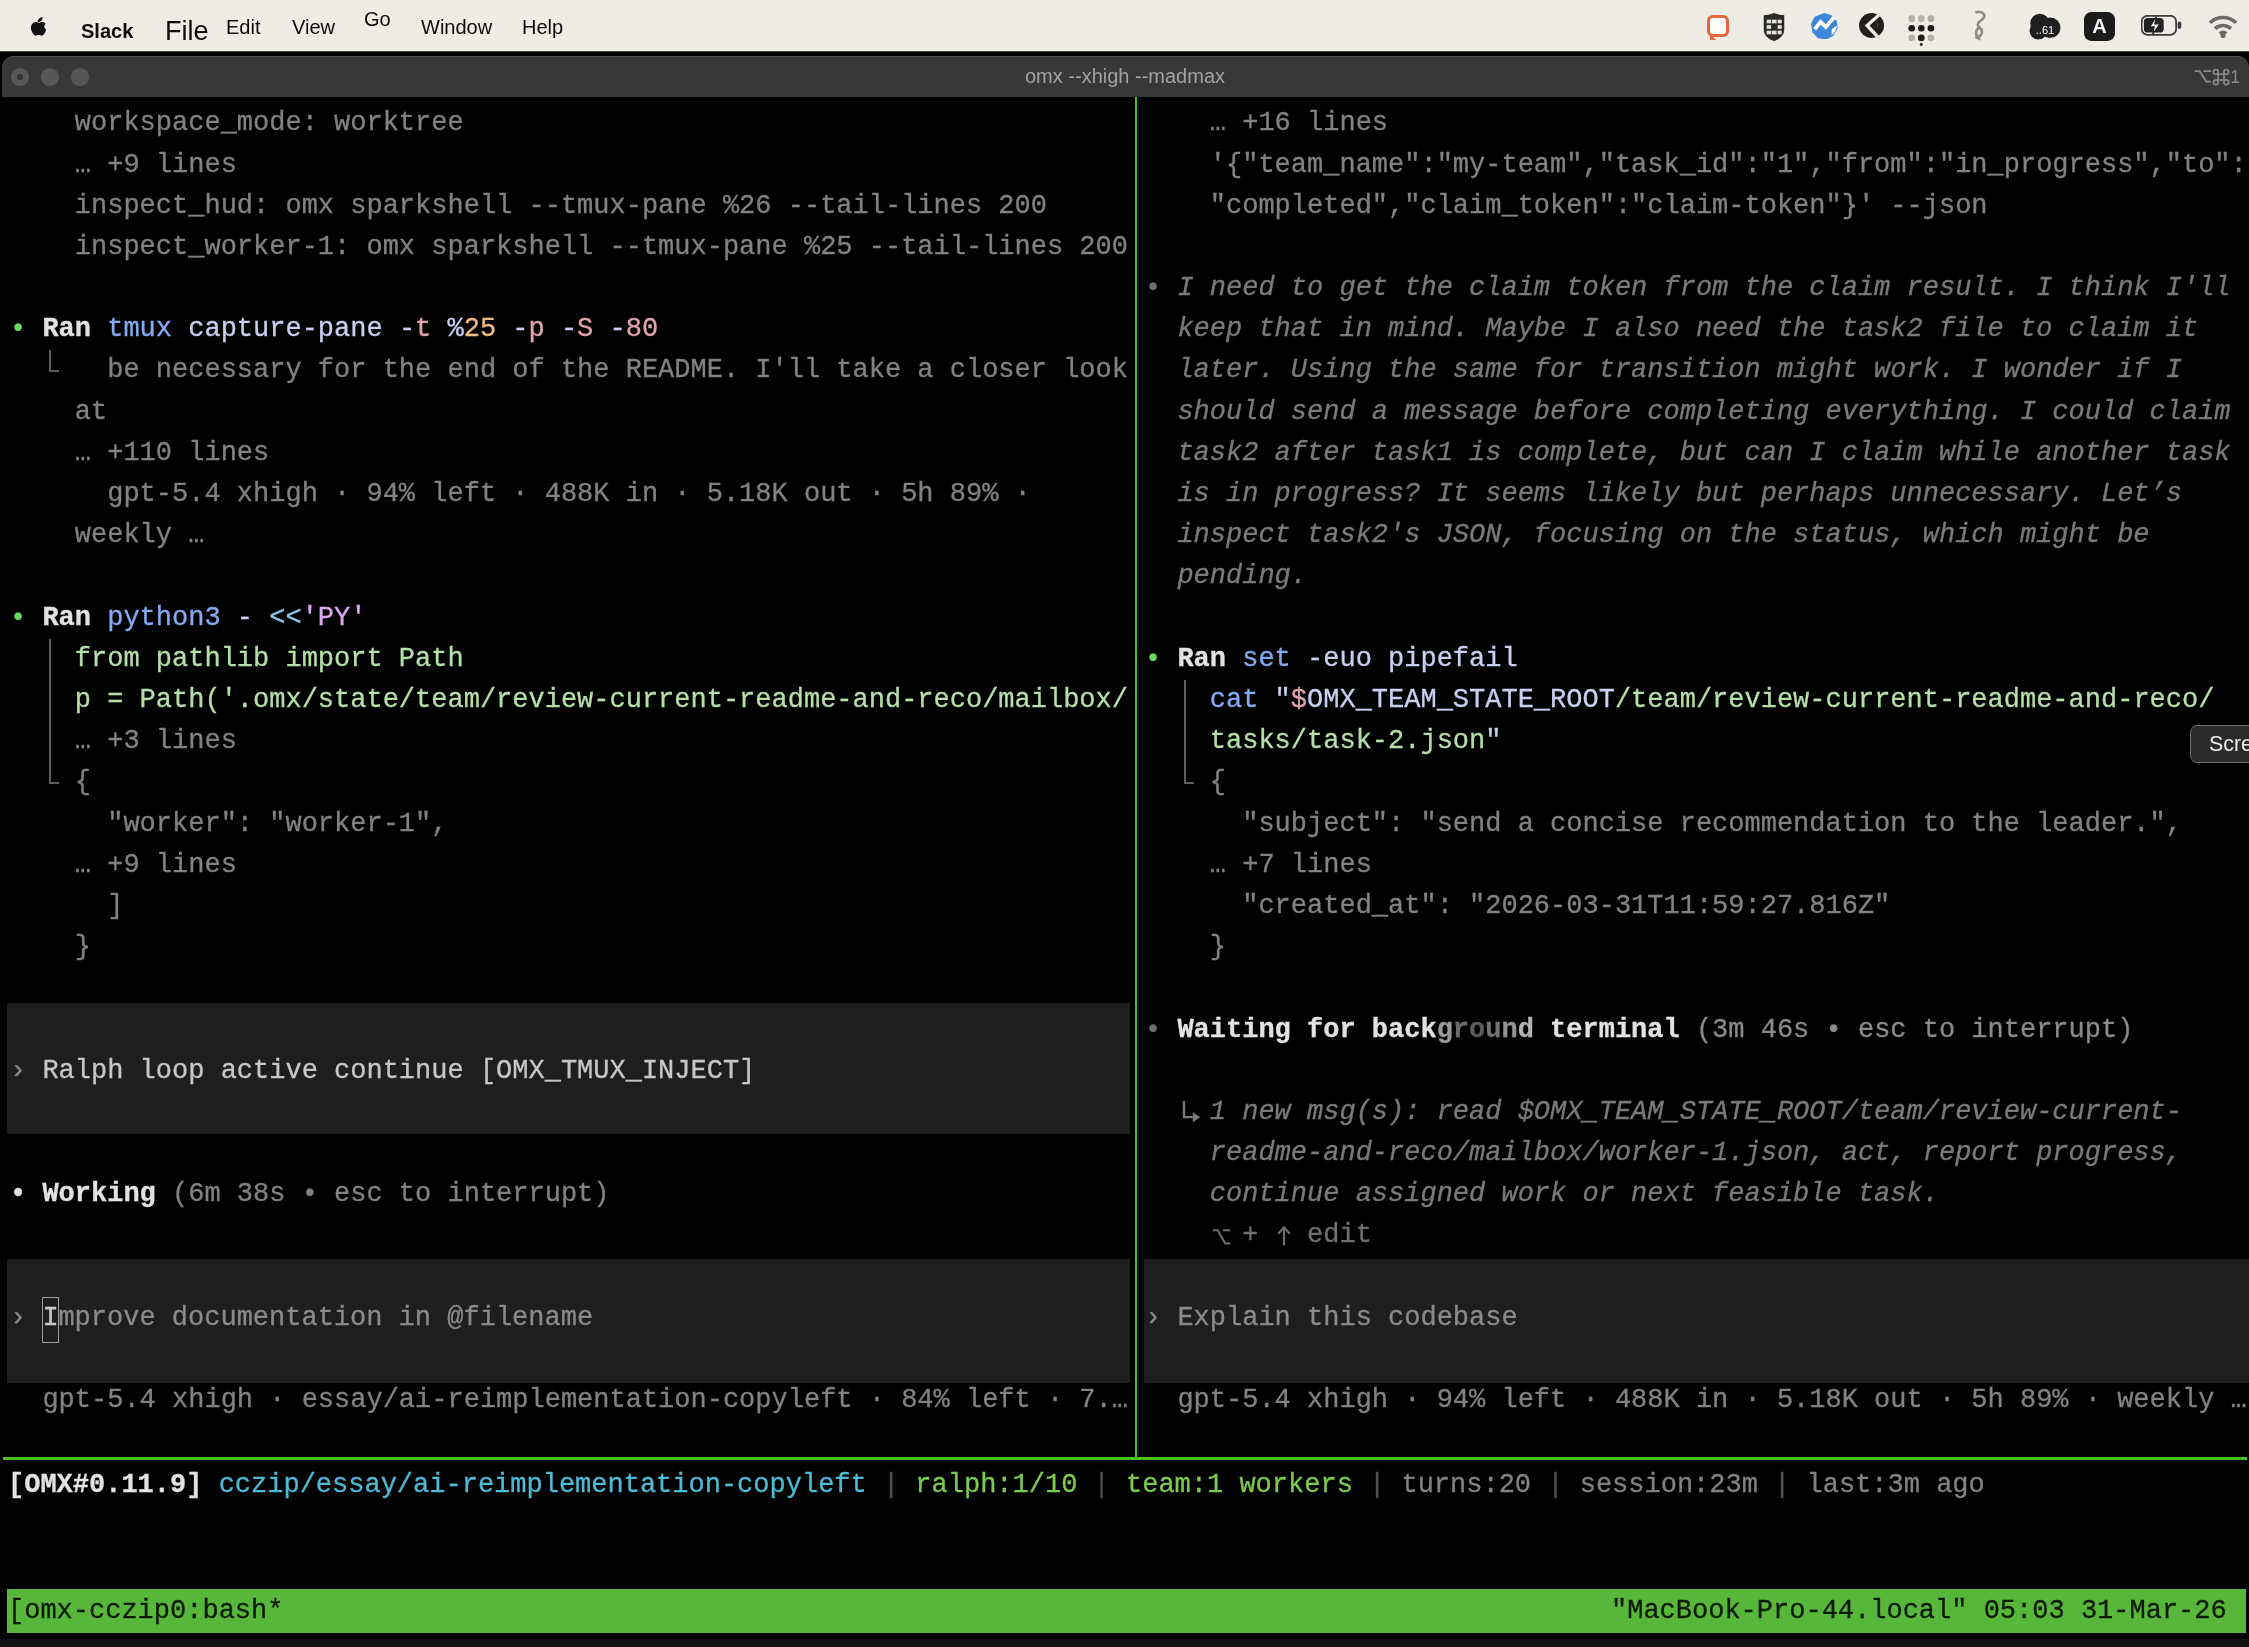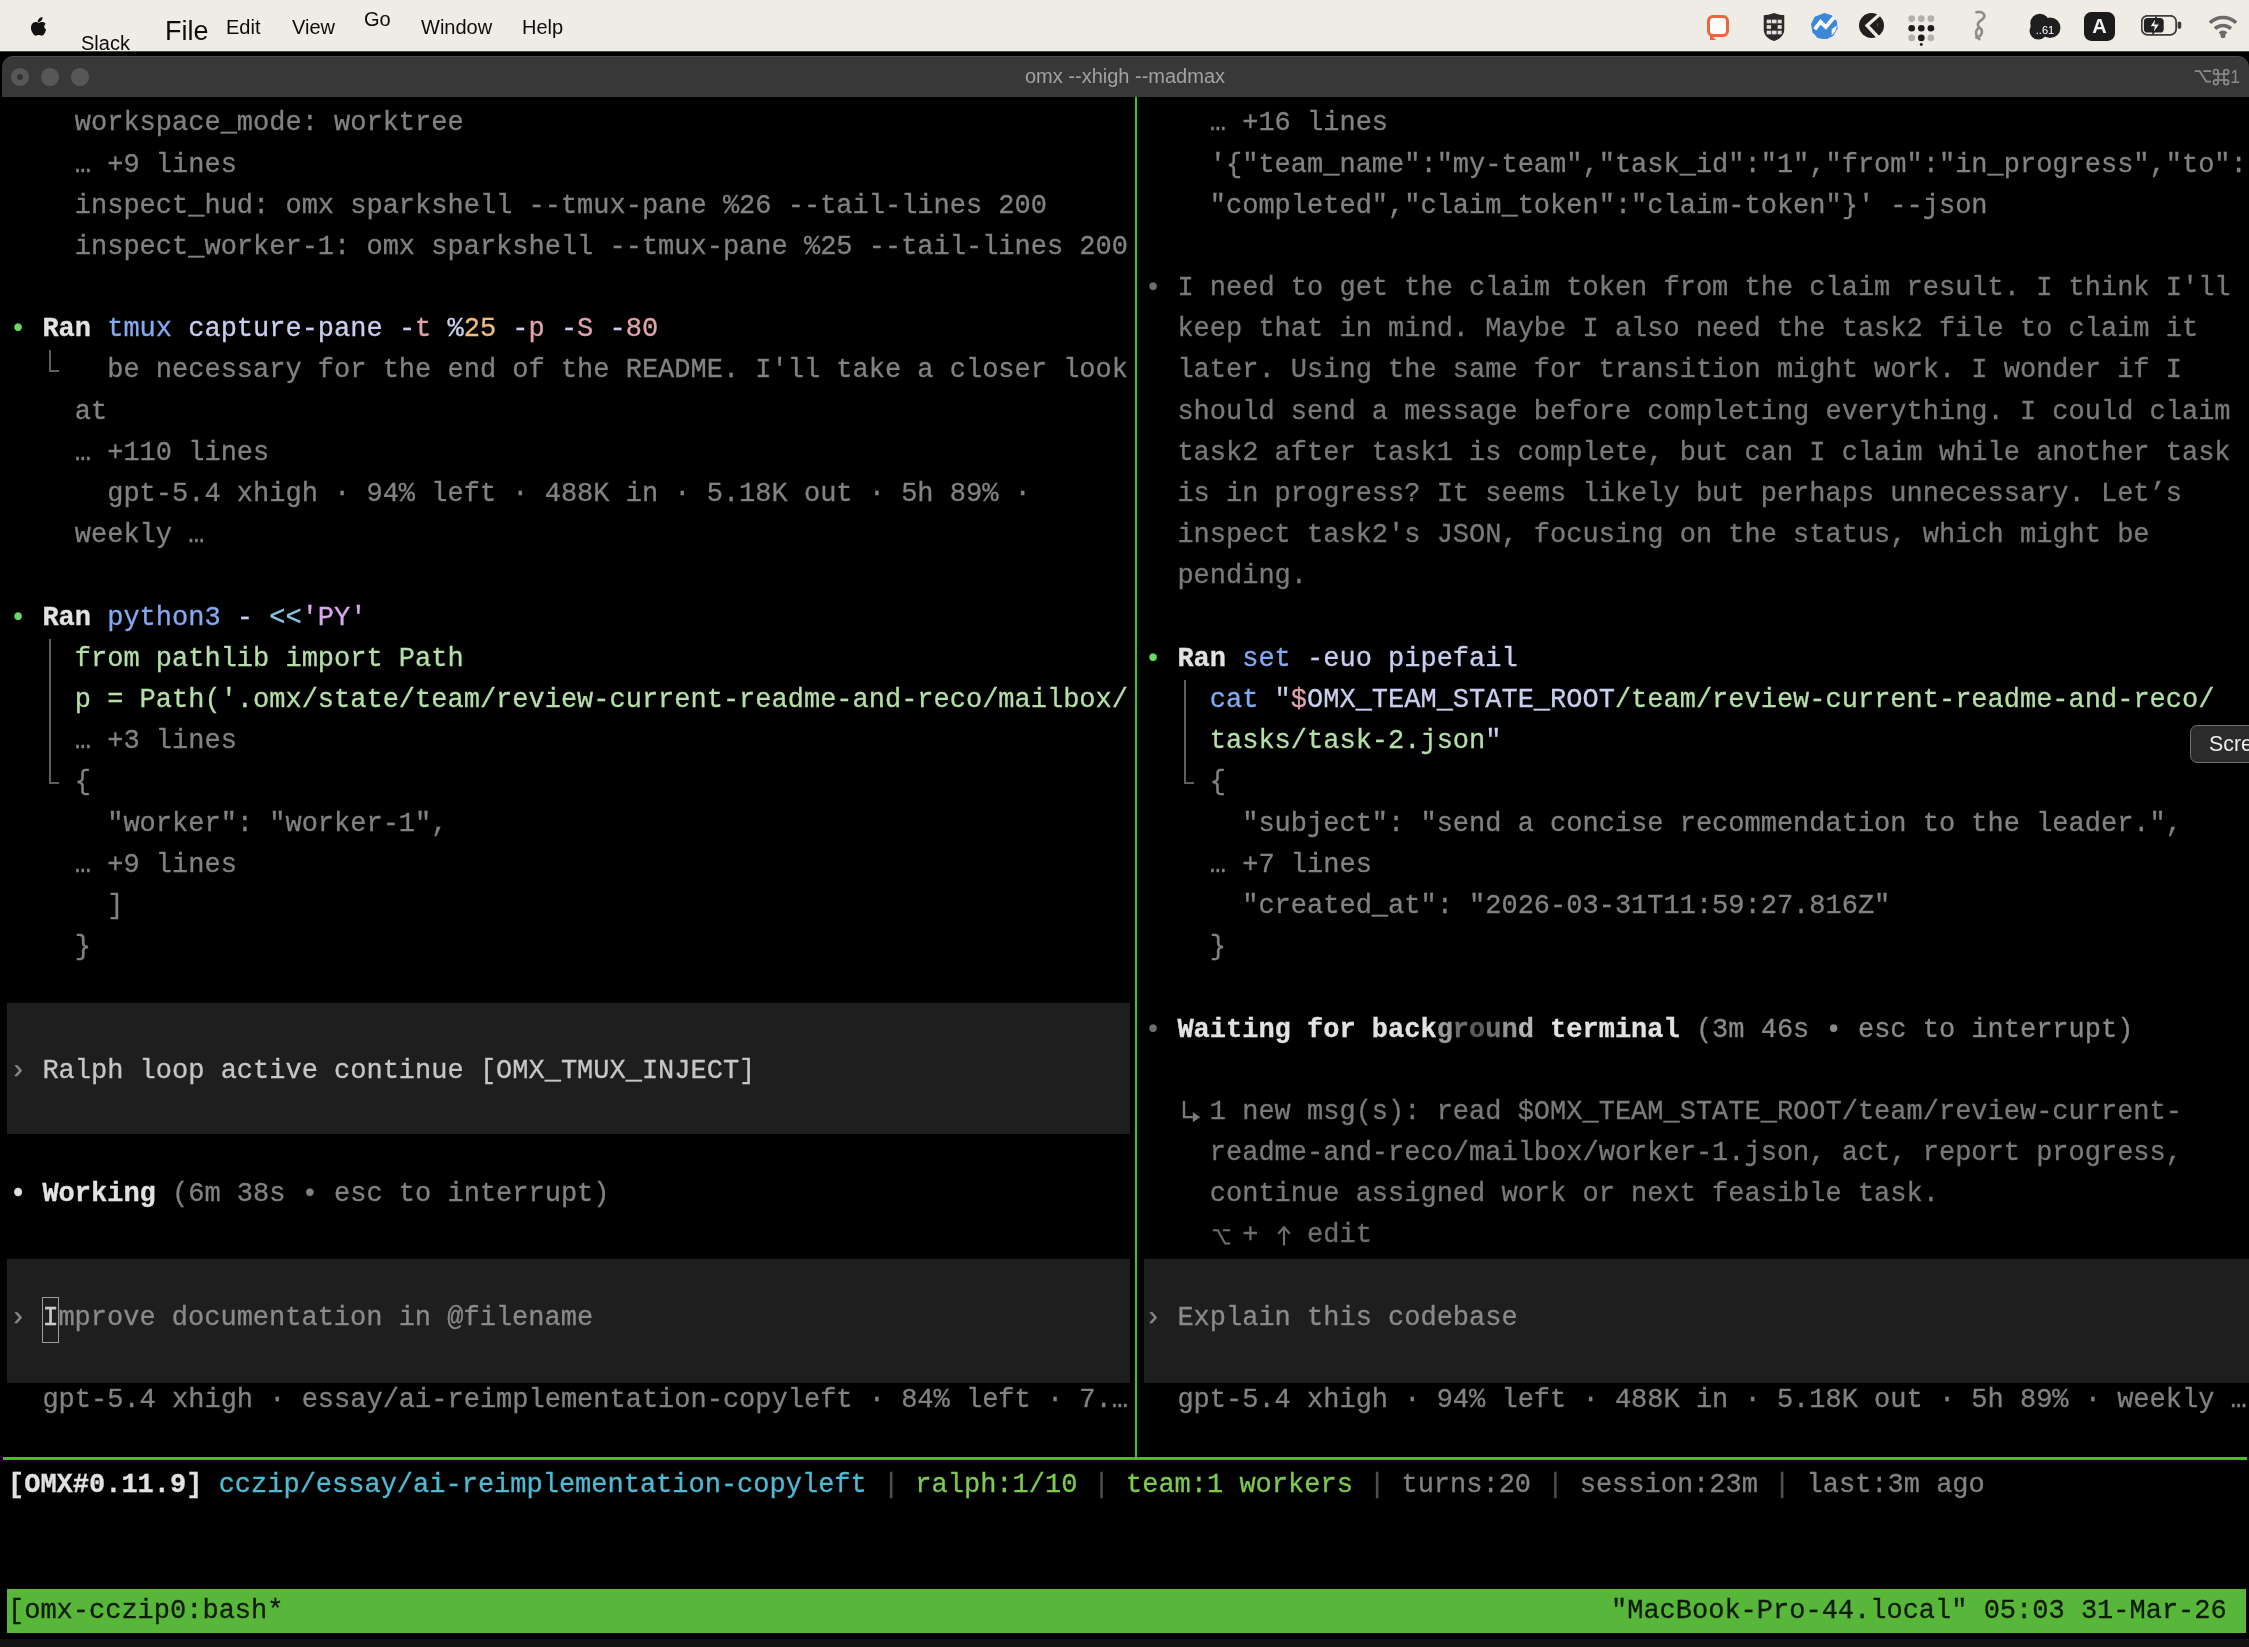--- a/index.html
+++ b/index.html
@@ -4,37 +4,37 @@
 html,body{width:2250px;height:1648px;background:#000;overflow:hidden;position:relative}
 .mono{font-family:"Liberation Mono",monospace;font-size:27px;white-space:pre;-webkit-text-stroke:0.3px currentColor}
 .sans{font-family:"Liberation Sans",sans-serif}
 .ln{position:absolute;height:41px;line-height:41px}
 .abs{position:absolute}
 .g{color:#828282} .gd{color:#6f6f6f} .gh{color:#8a8a8a}
 .w{color:#e2e2e2;font-weight:bold} .bx{color:#c6c6c6}
 .gb{color:#68d964} .bl{color:#84aaf2} .lv{color:#c9cfef}
 .rs{color:#e2a3ac} .or{color:#f0bc83} .gr{color:#b5dfa8}
 .pu{color:#d9a8ee} .cyl{color:#8bc7ea}
-.it{color:#7a7a7a;}
+.it{color:#7a7a7a;font-style:italic}
 .cy{color:#4dbbd6} .sg{color:#7ccb50} .sep{color:#4f4f4f}
 .box{position:absolute;background:#1e1e1e}
 .vline{position:absolute;width:2.2px;background:#5e5e5e}
 .hbar{position:absolute;height:2.2px;background:#5e5e5e}
 
 .curs{position:relative;display:inline-block;width:16px;color:#c9c9c9;}
 .curs::after{content:"";position:absolute;left:-0.7px;top:-1.5px;width:15.5px;height:44px;border:1.8px solid #9e9e9e}
 </style></head>
 <body>
 
 <div class="abs" style="left:0;top:0;width:2250px;height:52px;background:#eeece4;border-bottom:1.5px solid #4a4a45"></div>
 <svg class="abs" style="left:31px;top:15.5px" width="17" height="20.7" viewBox="0 0 23 28">
 <path d="M15.6 1.2 c0.3 1.9-0.5 3.7-1.6 5-1.2 1.4-3.1 2.5-4.9 2.3-0.3-1.8 0.6-3.7 1.7-4.9 C12 2.2 14 1.3 15.6 1.2 Z" fill="#111"></path>
 <path d="M19.3 21.6 c-0.9 2-2.7 5-4.9 5-1.5 0-2-0.9-3.9-0.9-2 0-2.6 0.9-4 0.9-2.2 0-4.4-3.3-5.4-5.5-1.5-3.3-1.6-7.6 0.3-10.2 1.1-1.6 3-2.7 4.9-2.7 1.7 0 3 1 4.1 1 1 0 2.7-1.2 4.7-1 0.8 0 3.2 0.3 4.7 2.5-2.7 1.7-2.7 5.9 0.6 7.5-0.4 1.3-0.7 2.1-1.1 3.4 Z" fill="#111"></path>
 </svg>
-<div class="abs sans" style="left:81px;top:32px;font-size:20px;font-weight:normal;color:#0c0c0c">Slack</div>
+<div class="abs sans" style="left:81px;top:20px;font-size:20px;font-weight:bold;color:#0c0c0c">Slack</div>
 <div class="abs sans" style="left:165px;top:16px;font-size:27px;color:#0c0c0c">File</div>
 <div class="abs sans" style="left:226px;top:16px;font-size:20px;color:#0c0c0c">Edit</div>
 <div class="abs sans" style="left:292px;top:16px;font-size:20px;color:#0c0c0c">View</div>
 <div class="abs sans" style="left:364px;top:8px;font-size:20px;color:#0c0c0c">Go</div>
 <div class="abs sans" style="left:421px;top:16px;font-size:20px;color:#0c0c0c">Window</div>
 <div class="abs sans" style="left:522px;top:16px;font-size:20px;color:#0c0c0c">Help</div>
 
 <div class="abs" style="left:1707px;top:14.8px;width:22px;height:22px;border:3px solid #e8653d;border-radius:5.9px;background:#fdfdfb"></div>
 <div class="abs" style="left:1710px;top:34px;width:0;height:0;border-left:6.6px solid #e8653d;border-top:6.6px solid transparent;border-right:3.7px solid transparent"></div>
 <svg class="abs" style="left:1763px;top:13.3px" width="22" height="28" viewBox="0 0 30 38">

